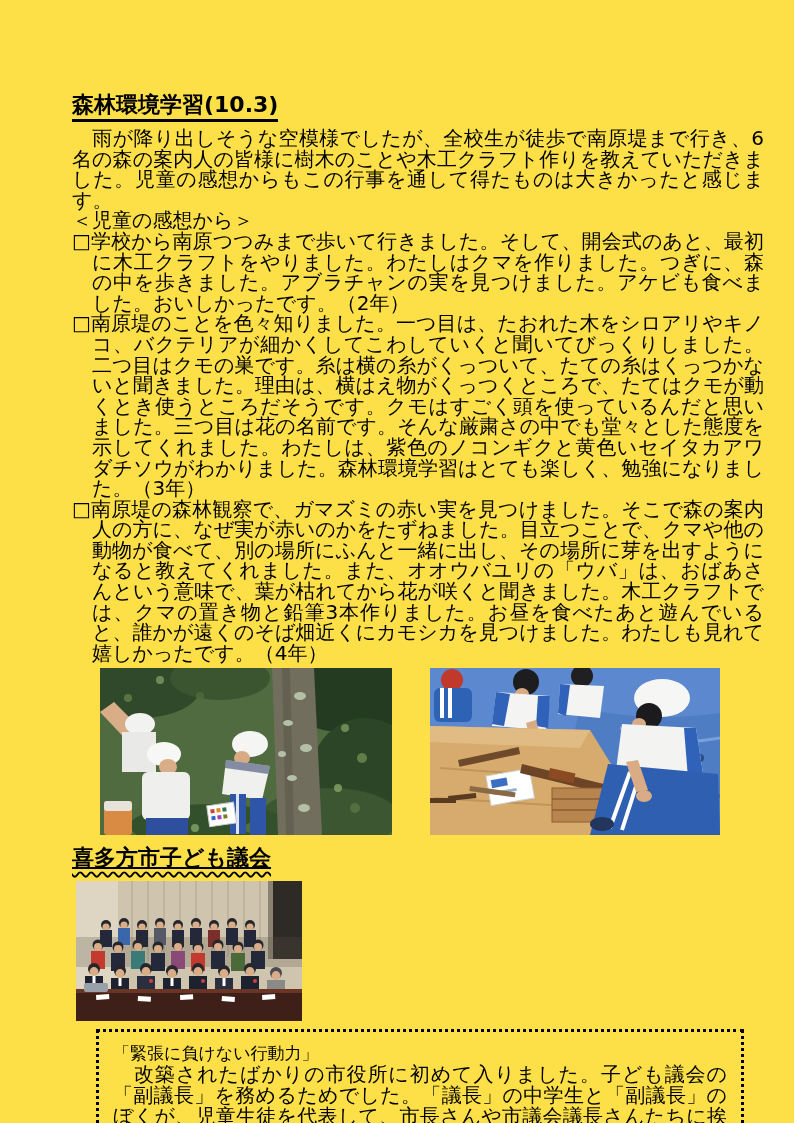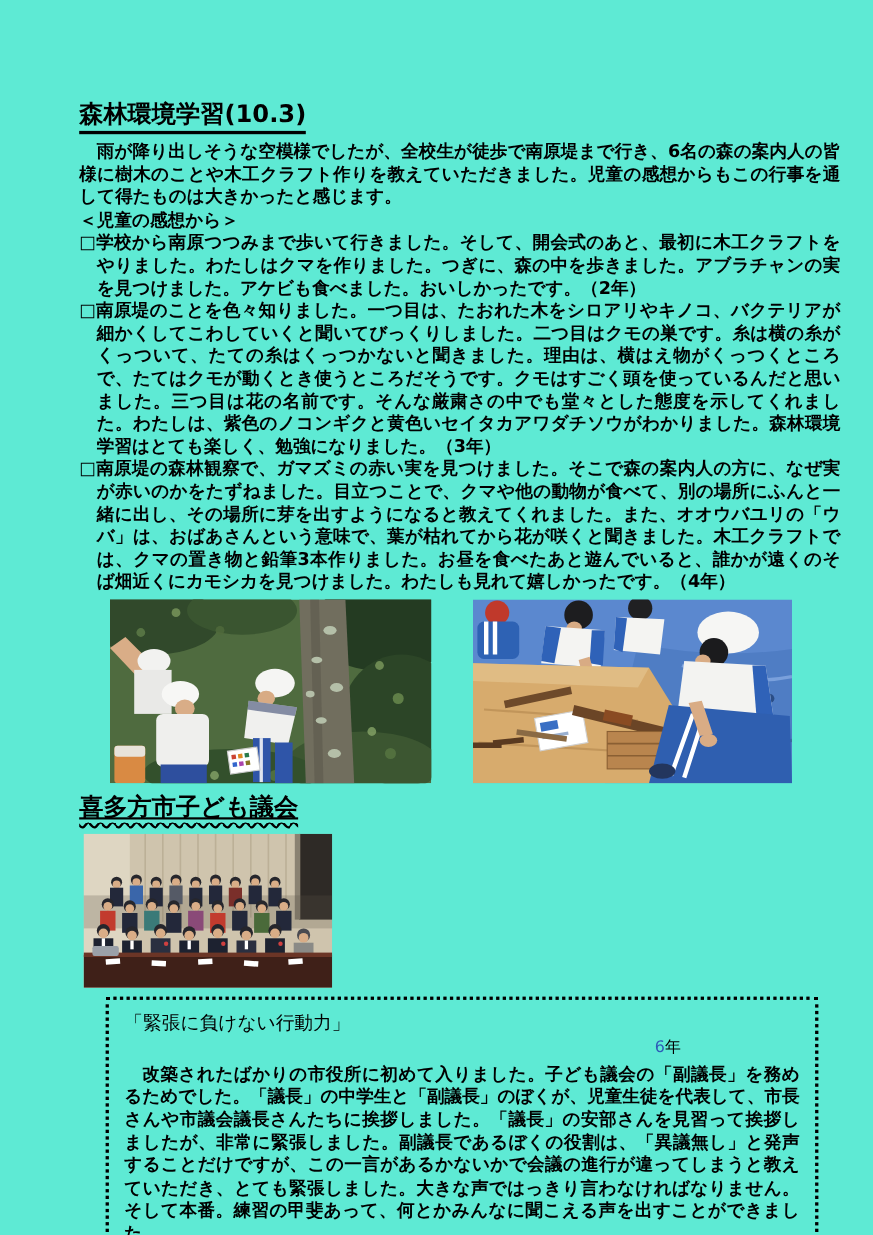--- a/index.html
+++ b/index.html
@@ -1,24 +1,24 @@
 <!DOCTYPE html>
 <html><head>
 <meta charset="utf-8">
 <style>
   * { margin:0; padding:0; box-sizing:border-box; }
   html,body { background:#888; }
   .page {
     position:relative; width:794px; height:1123px; margin:0 auto;
-    background:#5eead4; color:#000;
+    background:#fde047; color:#000;
     font-family:"DejaVu Sans", sans-serif;
     overflow:hidden;
   }
   .content { position:absolute; left:72px; top:92px; width:692px; }
-  .body-text { font-size:16px; line-height:20.6px; text-align:justify;font-weight:bold; }
+  .body-text { font-size:20px; line-height:20.6px; text-align:justify; }
   h1.sec-title { font-size:22px; font-weight:bold; line-height:26px; margin-bottom:6px; }
   h1.sec-title .u { display:inline-block; border-bottom:3px solid #000; padding-bottom:1px; }
   h2.sec-title2 { font-size:22px; font-weight:bold; line-height:26px; margin:10px 0 6px 0;text-decoration:underline; }
   h2.sec-title2 .wavy { text-decoration:underline wavy 1.5px #000; text-underline-offset:6px; }
   .hang { padding-left:1em; text-indent:-1em; }
   .photo-row { display:flex; gap:38px; margin:5px 0 0 28px; }
   .photo-frame { display:block; }
   .council-wrap { overflow:hidden; }
   .council-photo { float:left; width:226px; height:140px; margin:4px 10px 2px 4px; }
   .num { color:#2e5cb8; }
@@ -351,20 +351,19 @@
             <rect x="146" y="115" width="13" height="5" transform="rotate(4 146 115)"></rect>
             <rect x="186" y="114" width="13" height="5" transform="rotate(-4 186 114)"></rect>
           </g>
           <rect x="8" y="102" width="24" height="9" rx="2" fill="#9aa0a8"></rect>
         </svg>
 
       </div>
 
       <div class="dotted-box">
         <p class="box-title">「緊張に負けない行動力」</p>
-        <p class="box-byline"><span class="num">6</span><span>年</span></p>
         <p class="body-text">　改築されたばかりの市役所に初めて入りました。子ども議会の「副議長」を務めるためでした。「議長」の中学生と「副議長」のぼくが、児童生徒を代表して、市長さんや市議会議長さんたちに挨拶しました。「議長」の安部さんを見習って挨拶しましたが、非常に緊張しました。副議長であるぼくの役割は、「異議無し」と発声することだけですが、この一言があるかないかで会議の進行が違ってしまうと教えていただき、とても緊張しました。大きな声ではっきり言わなければなりません。そして本番。練習の甲斐あって、何とかみんなに聞こえる声を出すことができました。</p>
         <p class="body-text">　児童生徒の一般質問やその回答をメモしながら聞きました。どの質問も、よく考えられていて</p>
       </div>
     </section>
 
   </div>
 </div>
 
 </body></html>

